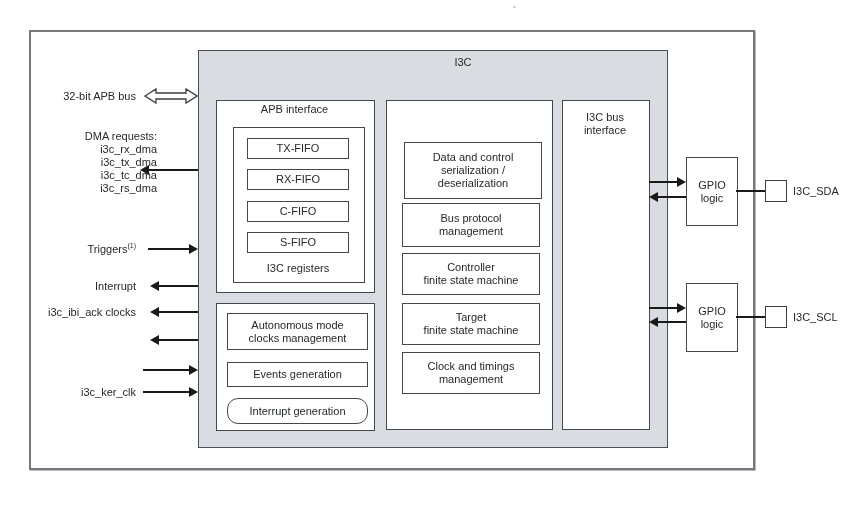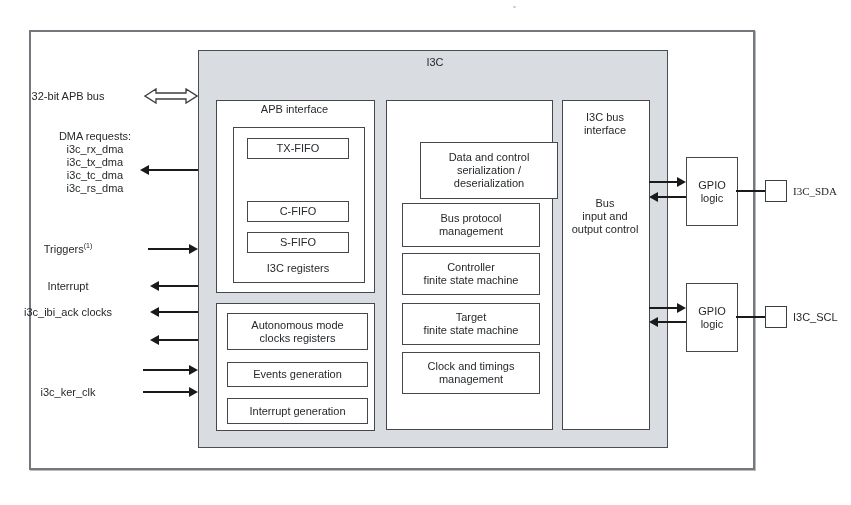--- a/index.html
+++ b/index.html
@@ -8,68 +8,71 @@
     font-family:"Liberation Sans",sans-serif;color:#25292c;overflow:hidden;
     font-size:11px;line-height:13px;
   }
   .abs{position:absolute;}
   .outer-box{border:2px solid #74787c;background:#ffffff;box-shadow:1px 1px 0 #b9bcbe;}
   .gray-block{background:#d9dce1;border:1.3px solid #4a4e52;}
   .col{background:#ffffff;border:1.3px solid #44484c;}
   .innerbox{background:#ffffff;border:1.2px solid #44484c;display:flex;align-items:center;justify-content:center;text-align:center;}
   .prelines{white-space:pre-line;}
   .ttl{text-align:center;}
-  .lbl{width:136px;text-align:center;}
+  .lbl{width:136px;text-align:right;}
   .hline{position:absolute;height:1.5px;background:#1a1a1a;}
   .tri-r{position:absolute;width:0;height:0;border-top:5px solid transparent;border-bottom:5px solid transparent;border-left:9px solid #1a1a1a;}
   .tri-l{position:absolute;width:0;height:0;border-top:5px solid transparent;border-bottom:5px solid transparent;border-right:9px solid #1a1a1a;}
   .pad{width:20px;height:20px;background:#ffffff;border:1.3px solid #3a3f43;}
   sup{font-size:7px;line-height:0;}
   .dot{width:3px;height:2px;background:#c9c9c9;border-radius:50%;}
 </style>
 </head>
 <body>
 
 <div id="canvas">
 
   <div class="abs dot" style="left:513px;top:6px;"></div>
 
   <div class="abs outer-box" style="left:29px;top:30px;width:722px;height:436px;"></div>
 
   <div class="abs gray-block" style="left:198px;top:50px;width:468px;height:396px;"></div>
-  <div class="abs ttl" style="left:207px;top:56px;width:456px;">I3C</div>
+  <div class="abs ttl" style="left:200px;top:56px;width:456px;padding-left:35px;">I3C</div>
 
   <div class="abs col" style="left:216px;top:100px;width:157px;height:191px;"></div>
   <div class="abs ttl" style="left:216px;top:103px;width:157px;">APB interface</div>
 
   <div class="abs col" style="left:233px;top:127px;width:130px;height:154px;"></div>
   <div class="abs innerbox" style="left:247px;top:138px;width:100px;height:19px;">
       <span>TX-FIFO</span>
+    </div>
+  <div class="abs innerbox" style="left:247px;top:169px;width:100px;height:19px;">
+      <span>RX-FIFO</span>
     </div>
   <div class="abs innerbox" style="left:247px;top:201px;width:100px;height:19px;">
       <span>C-FIFO</span>
     </div>
   <div class="abs innerbox" style="left:247px;top:232px;width:100px;height:19px;">
       <span>S-FIFO</span>
     </div>
   <div class="abs ttl" style="left:233px;top:262px;width:130px;">I3C registers</div>
 
   <div class="abs col" style="left:216px;top:303px;width:157px;height:126px;"></div>
   <div class="abs innerbox prelines" style="left:227px;top:313px;width:139px;height:35px;"><span class="prelines">Autonomous mode
-clocks registers</span></div>
+clocks management</span></div>
   <div class="abs innerbox" style="left:227px;top:362px;width:139px;height:23px;">
       <span>Events generation</span>
     </div>
-  <div class="abs innerbox" style="left:227px;top:398px;width:139px;height:24px;">
+  <div class="abs innerbox" style="left:227px;top:398px;width:139px;height:24px;border-radius:11px;">
       <span>Interrupt generation</span>
     </div>
 
   <div class="abs col" style="left:386px;top:100px;width:165px;height:328px;"></div>
   <div class="abs ttl" style="left:392px;top:103px;width:131px;margin-top:39px;">Kernel</div>
-  <div class="abs innerbox" style="left:420px;top:142px;width:136px;height:55px;">
+  <div class="abs innerbox" style="left:404px;top:142px;width:136px;height:55px;">
       <span class="prelines">Data and control
 serialization /
 deserialization</span>
     </div>
   <div class="abs innerbox" style="left:402px;top:203px;width:136px;height:42px;">
       <span class="prelines">Bus protocol
 management</span>
     </div>
   <div class="abs innerbox" style="left:402px;top:253px;width:136px;height:40px;">
       <span class="prelines">Controller
@@ -80,26 +83,23 @@
 finite state machine</span>
     </div>
   <div class="abs innerbox" style="left:402px;top:352px;width:136px;height:40px;">
       <span class="prelines">Clock and timings
 management</span>
     </div>
 
   <div class="abs col" style="left:562px;top:100px;width:86px;height:328px;"></div>
   <div class="abs ttl prelines" style="left:562px;top:103px;width:86px;margin-top:8px;">I3C bus
 interface</div>
-  <div class="abs ttl prelines" style="left:562px;top:197px;width:86px;">Bus
-input and
-output control</div>
 
   <div class="abs lbl" style="left:0px;top:90px;">32-bit APB bus</div>
-  <div class="abs lbl" style="left:14px;top:130px;padding-left:13px;">
+  <div class="abs lbl" style="left:8px;top:130px;padding-left:13px;">
     <div>DMA requests:</div>
     <div>i3c_rx_dma</div>
     <div>i3c_tx_dma</div>
     <div>i3c_tc_dma</div>
     <div>i3c_rs_dma</div>
   </div>
   <div class="abs lbl" style="left:0px;top:243px;"><span>Triggers</span><sup>(1)</sup></div>
   <div class="abs lbl" style="left:0px;top:280px;">Interrupt</div>
   <div class="abs lbl" style="left:0px;top:306px;">i3c_ibi_ack clocks</div>
   <div class="abs lbl" style="left:0px;top:386px;">i3c_ker_clk</div>
@@ -162,16 +162,16 @@
   <div>
     <div class="hline" style="left:657px;top:321.3px;width:29px;"></div>
     <div class="tri-l" style="left:649px;top:317px;"></div>
   </div>
 
   <div class="hline" style="left:736px;top:190.3px;width:29px;"></div>
   <div class="hline" style="left:736px;top:316.3px;width:29px;"></div>
 
   <div class="abs pad" style="left:765px;top:180px;"></div>
   <div class="abs pad" style="left:765px;top:306px;"></div>
-  <div class="abs" style="left:793px;top:185px;font-family:Liberation Serif, serif;">I3C_SDA</div>
+  <div class="abs" style="left:793px;top:185px;">I3C_SDA</div>
   <div class="abs" style="left:793px;top:311px;">I3C_SCL</div>
 
 </div>
 
 </body></html>

